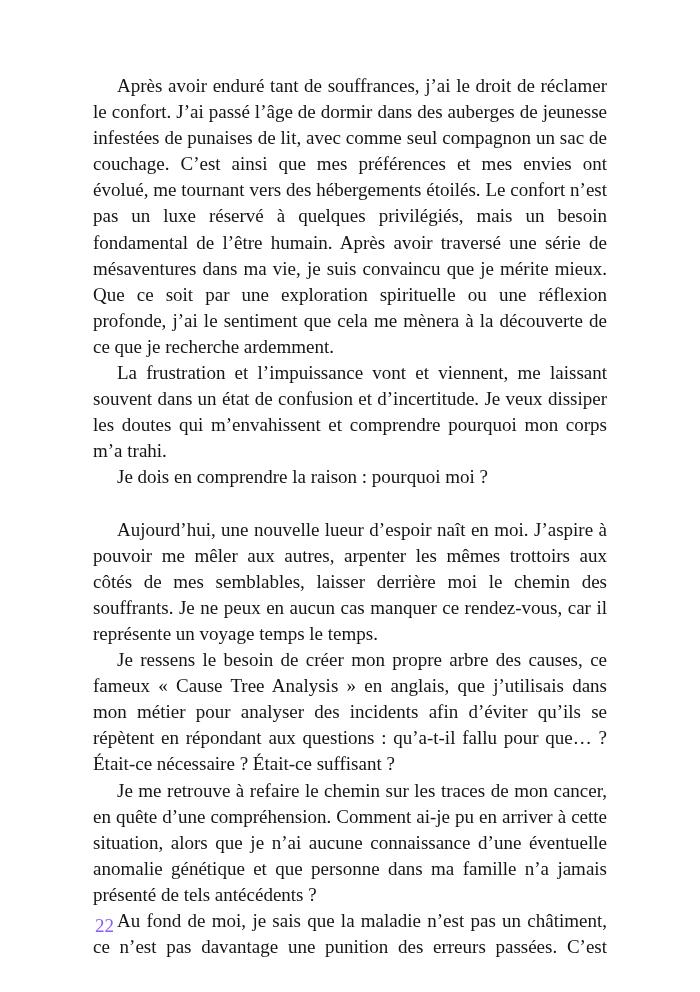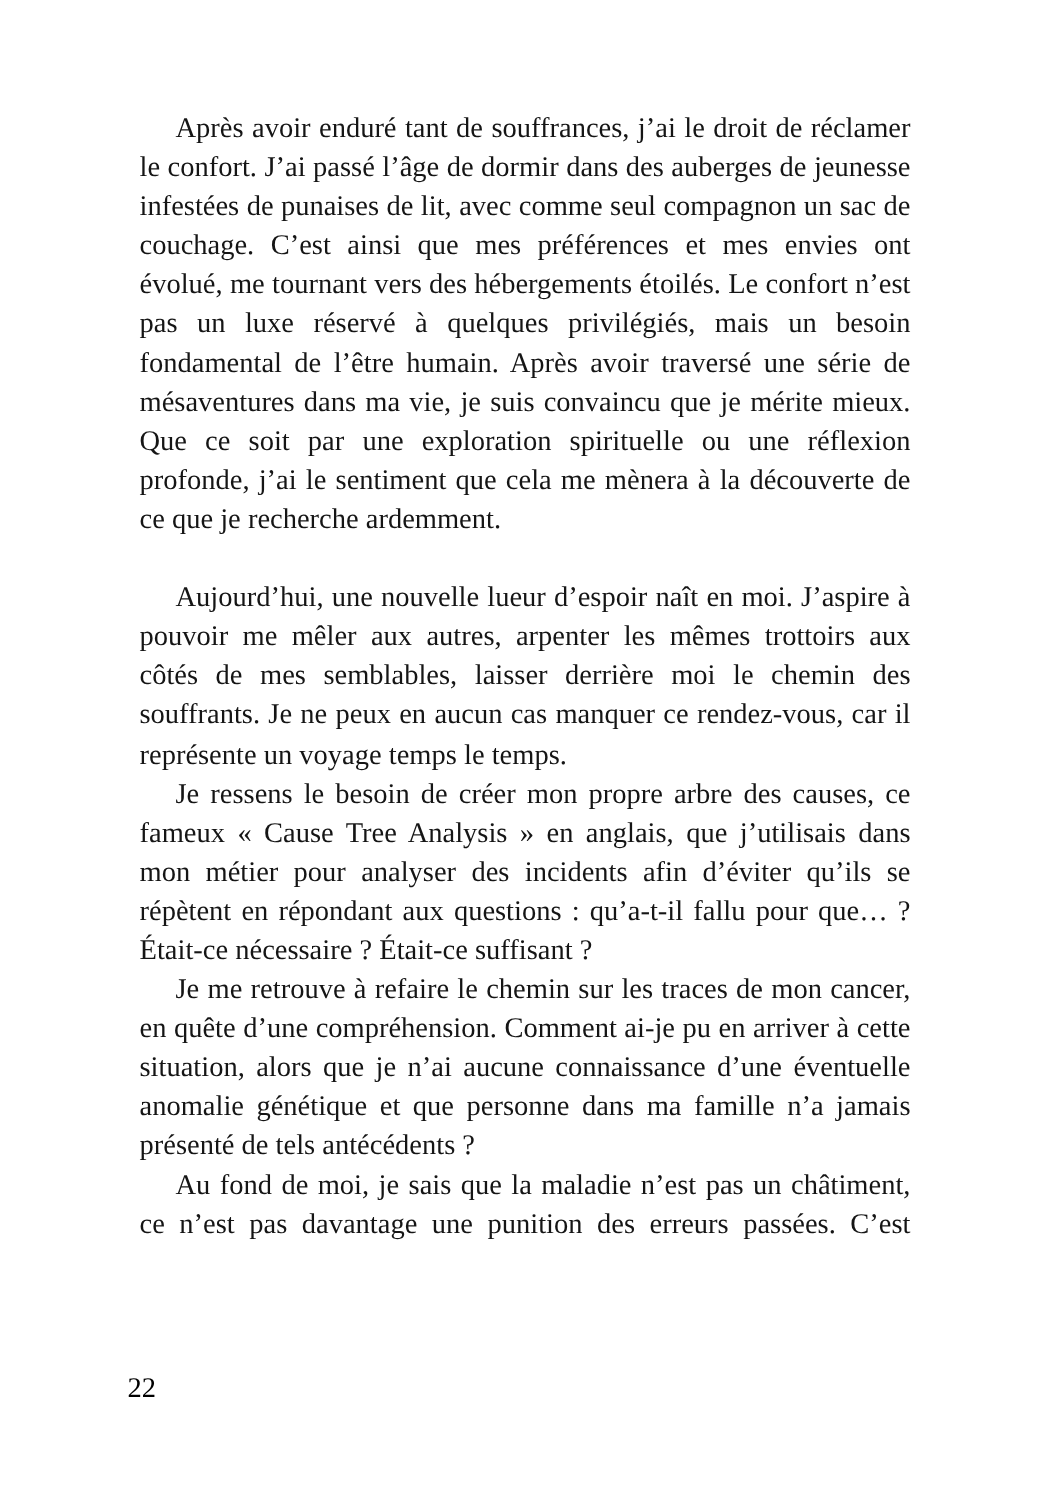--- a/index.html
+++ b/index.html
@@ -29,32 +29,34 @@
       text-indent: 24px;
     }
     .para.no-indent {
       text-indent: 0;
     }
     .blank {
       height: 26.1px;
     }
     .page-number {
       position: absolute;
-      left: 85px;
+      left: 95px;
       top: 915px;
       font-family: "Liberation Serif", "DejaVu Serif", serif;
       font-size: 19px;
-      color: #000000;
+      color: #8b5cf6;
     }
   </style>
 </head>
 <body>
 
 <div class="page">
   <p class="para">Après avoir enduré tant de souffrances, j’ai le droit de réclamer le confort. J’ai passé l’âge de dormir dans des auberges de jeunesse infestées de punaises de lit, avec comme seul compagnon un sac de couchage. C’est ainsi que mes préférences et mes envies ont évolué, me tournant vers des hébergements étoilés. Le confort n’est pas un luxe réservé à quelques privilégiés, mais un besoin fondamental de l’être humain. Après avoir traversé une série de mésaventures dans ma vie, je suis convaincu que je mérite mieux. Que ce soit par une exploration spirituelle ou une réflexion profonde, j’ai le sentiment que cela me mènera à la découverte de ce que je recherche ardemment.</p>
+  <p class="para">La frustration et l’impuissance vont et viennent, me laissant souvent dans un état de confusion et d’incertitude. Je veux dissiper les doutes qui m’envahissent et comprendre pourquoi mon corps m’a trahi.</p>
+  <p class="para">Je dois en comprendre la raison : pourquoi moi ?</p>
   <div class="blank"></div>
   <p class="para">Aujourd’hui, une nouvelle lueur d’espoir naît en moi. J’aspire à pouvoir me mêler aux autres, arpenter les mêmes trottoirs aux côtés de mes semblables, laisser derrière moi le chemin des souffrants. Je ne peux en aucun cas manquer ce rendez-vous, car il représente un voyage temps le temps.</p>
   <p class="para">Je ressens le besoin de créer mon propre arbre des causes, ce fameux « Cause Tree Analysis » en anglais, que j’utilisais dans mon métier pour analyser des incidents afin d’éviter qu’ils se répètent en répondant aux questions : qu’a-t-il fallu pour que… ? Était-ce nécessaire ? Était-ce suffisant ?</p>
   <p class="para">Je me retrouve à refaire le chemin sur les traces de mon cancer, en quête d’une compréhension. Comment ai-je pu en arriver à cette situation, alors que je n’ai aucune connaissance d’une éventuelle anomalie génétique et que personne dans ma famille n’a jamais présenté de tels antécédents ?</p>
   <p class="para" style="text-align-last: justify;">Au fond de moi, je sais que la maladie n’est pas un châtiment, ce n’est pas davantage une punition des erreurs passées. C’est</p>
 </div>
 
 <div class="page-number">22</div>
 
 </body></html>

